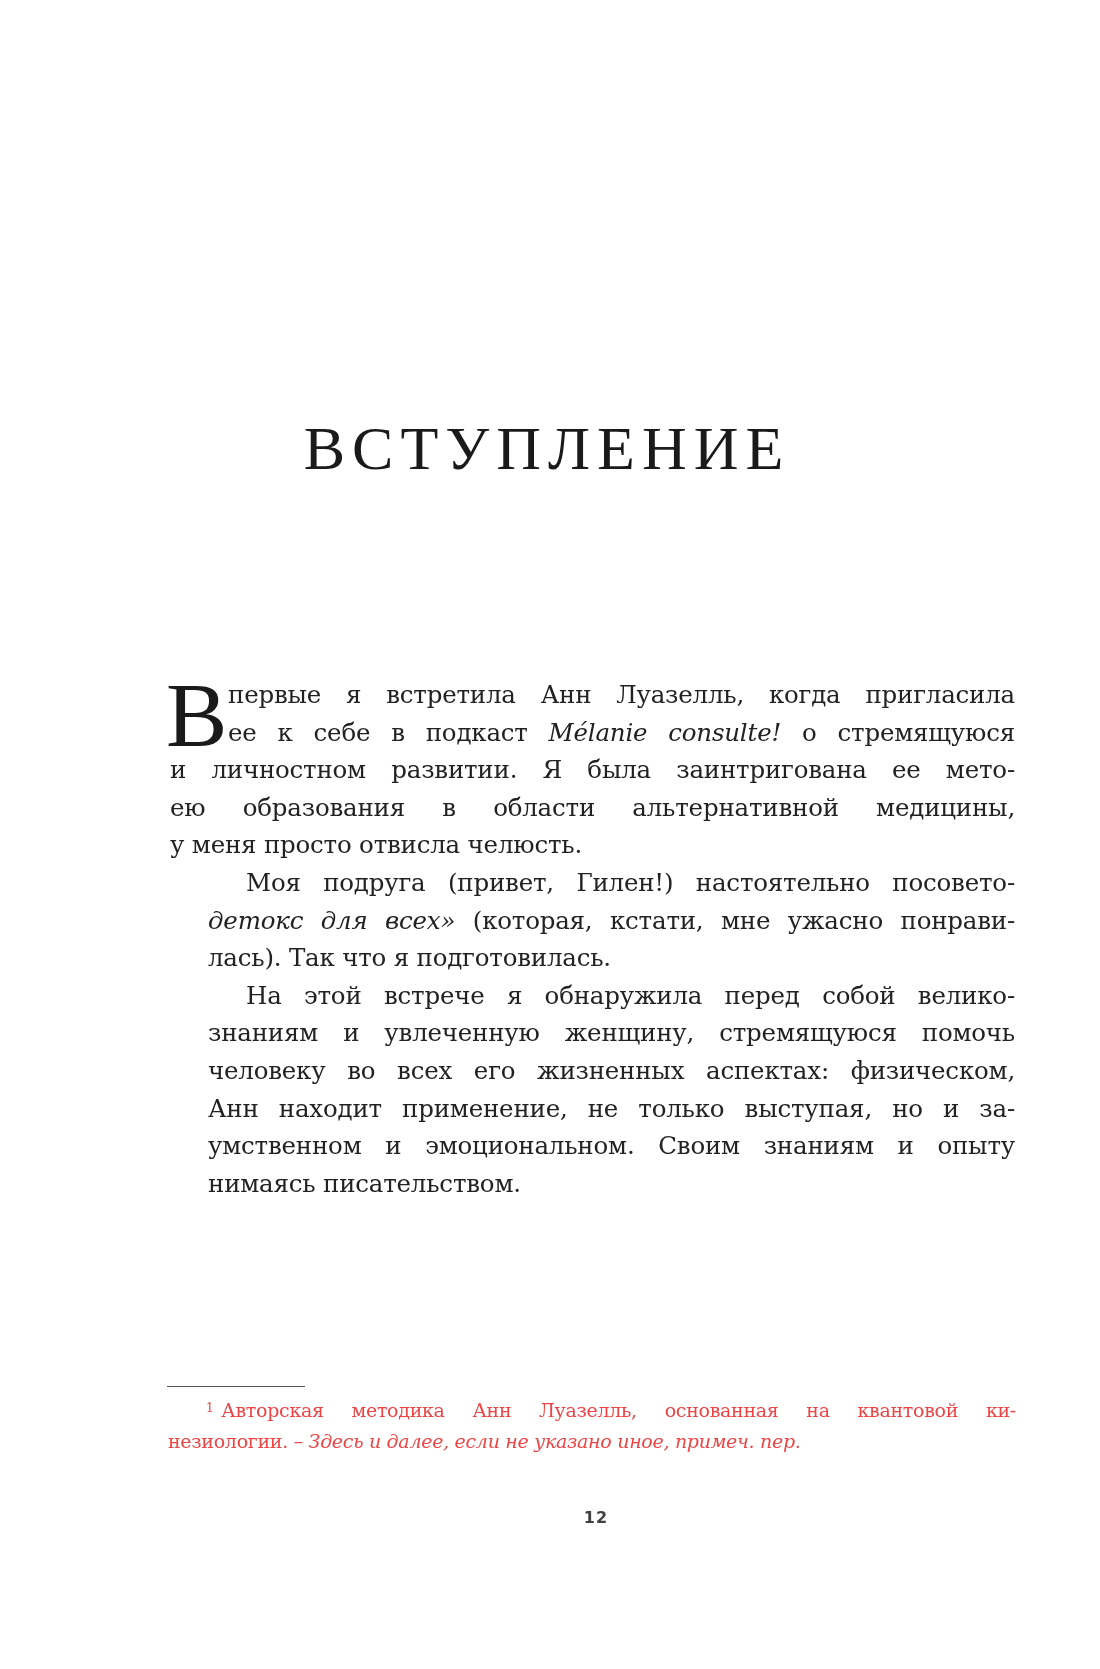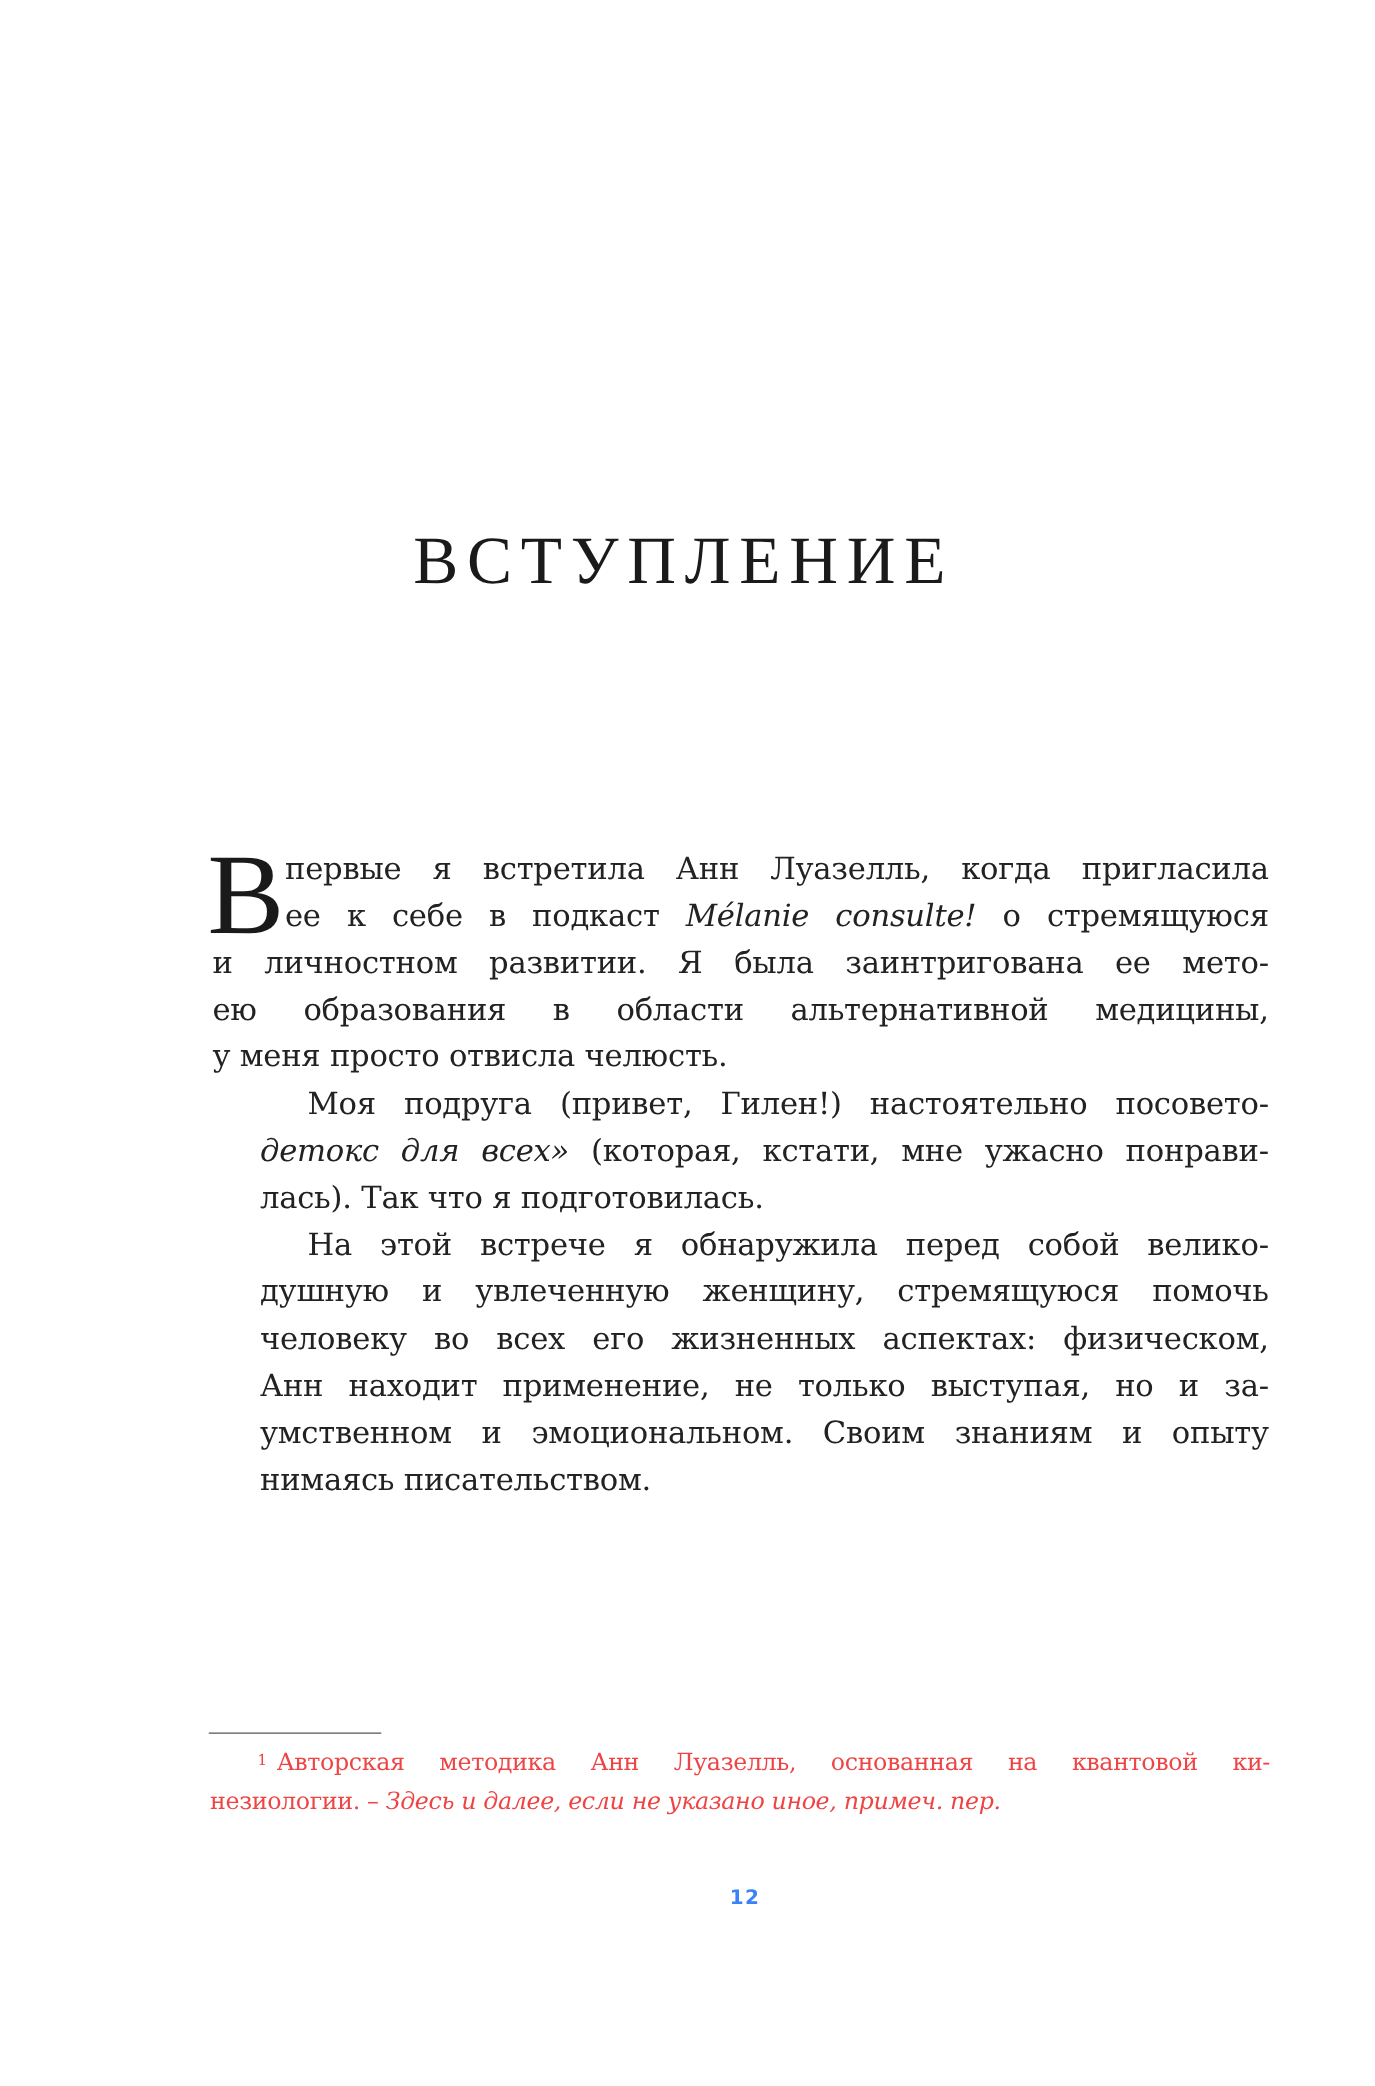--- a/index.html
+++ b/index.html
@@ -21,21 +21,21 @@
       width: 1100px;
       height: 1669px;
     }
     .chapter-title {
       position: absolute;
       top: 408px;
       left: 0;
       width: 1076px;
       text-align: center;
       font-family: "Liberation Serif", serif;
-      font-size: 54px;
+      font-size: 62px;
       letter-spacing: 7px;
       line-height: 80px;
       color: #1a1a1a;
       font-weight: normal;
       margin: 0;
       padding-left: 18px;
       box-sizing: border-box;
     }
     .body-text {
       position: absolute;
@@ -133,21 +133,21 @@
       position: absolute;
       top: 1508px;
       left: 0;
       width: 1100px;
       padding-left: 92px;
       box-sizing: border-box;
       text-align: center;
       font-family: "DejaVu Sans", sans-serif;
       font-weight: bold;
       font-size: 16px;
-      color: #3b82f6;
+      color: #404040;
       letter-spacing: 1px;
     }
   </style>
 </head>
 <body>
 
 <div class="page">
 
   <h1 class="chapter-title">ВСТУПЛЕНИЕ</h1>
 
@@ -182,21 +182,21 @@
       <span class="line last">
         <span>лась). Так что я подготовилась.</span>
       </span>
     </div>
 
     <div class="para">
       <span class="line indent">
         <span>На этой встрече я обнаружила перед собой велико-</span>
       </span>
       <span class="line">
-        <span>душную и увлеченную женщину,  стремящуюся помочь</span>
+        <span>знаниям и увлеченную женщину,  стремящуюся помочь</span>
       </span>
       <span class="line">
         <span>человеку во всех его жизненных аспектах: физическом,</span>
       </span>
       <span class="line">
         <span>Анн находит применение, не только выступая, но и за-</span>
       </span>
       <span class="line">
         <span>умственном и эмоциональном. Своим знаниям и опыту</span>
       </span>

